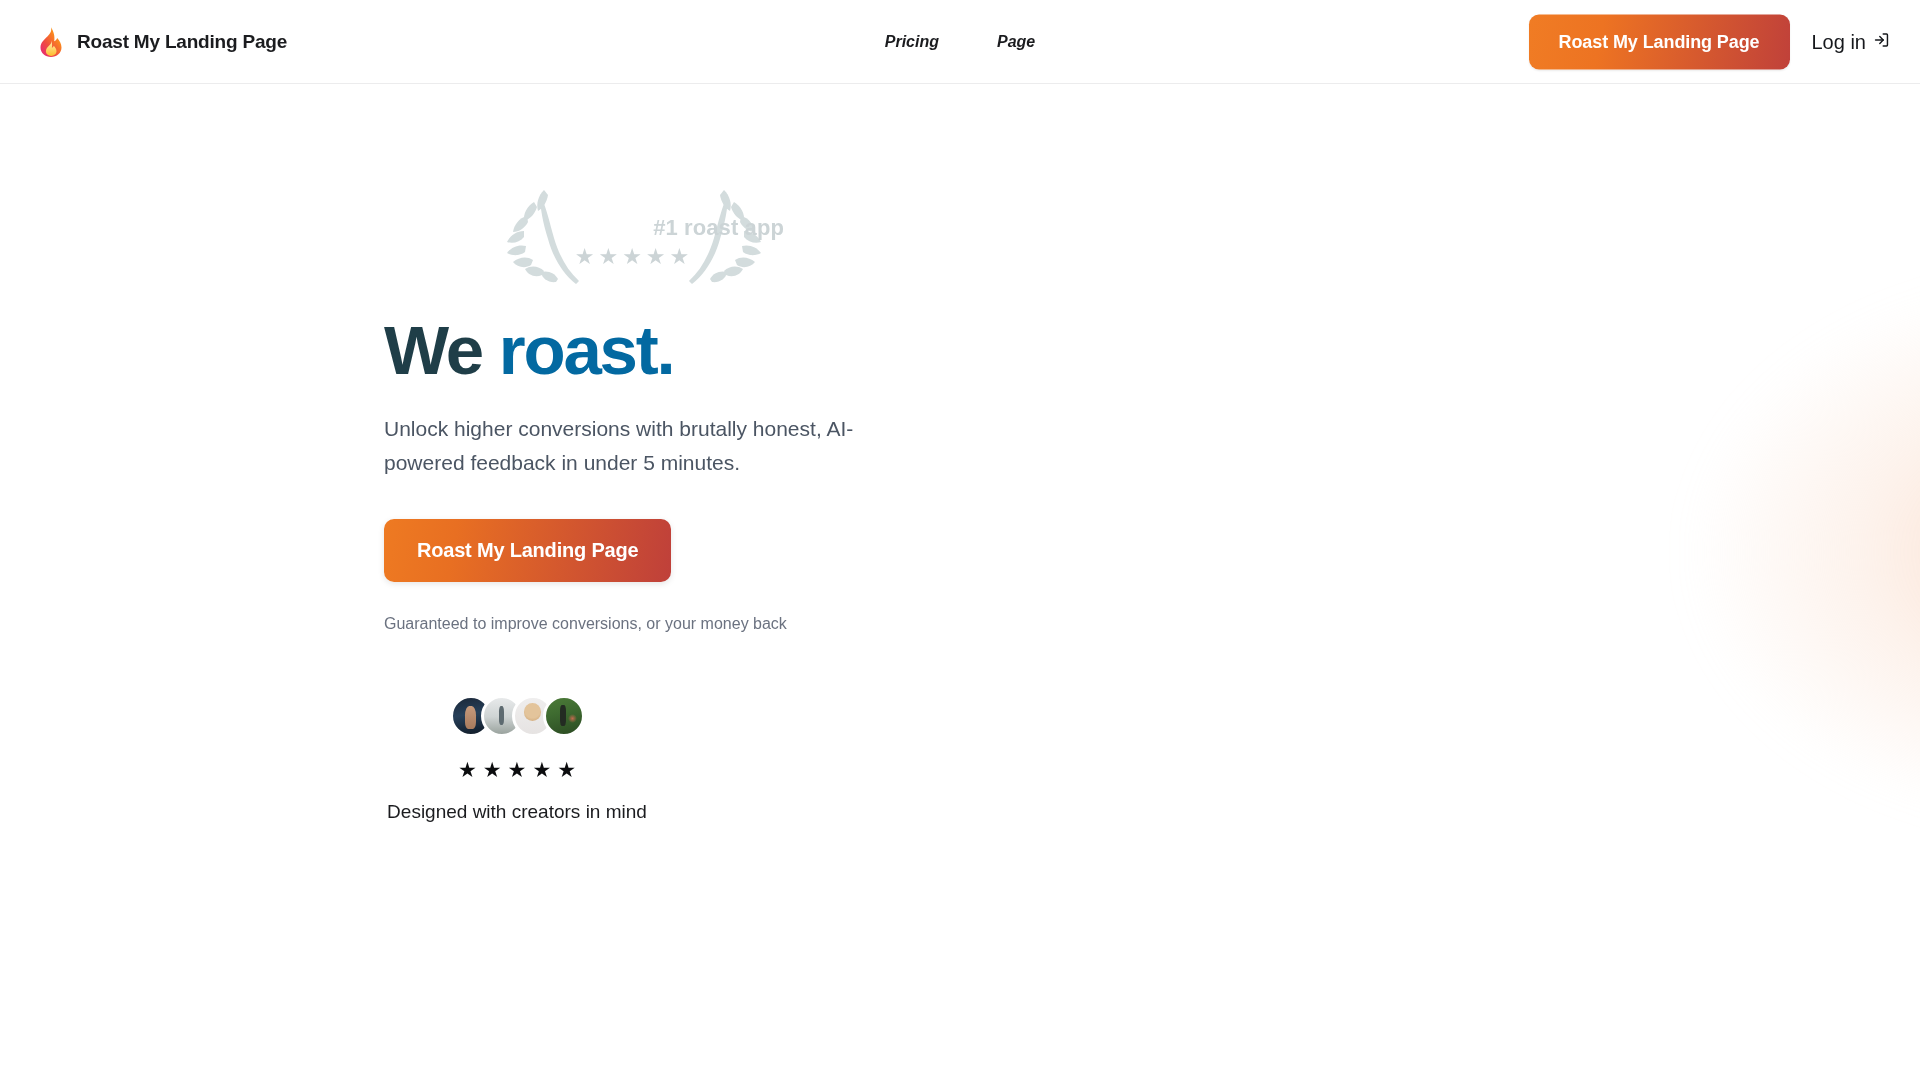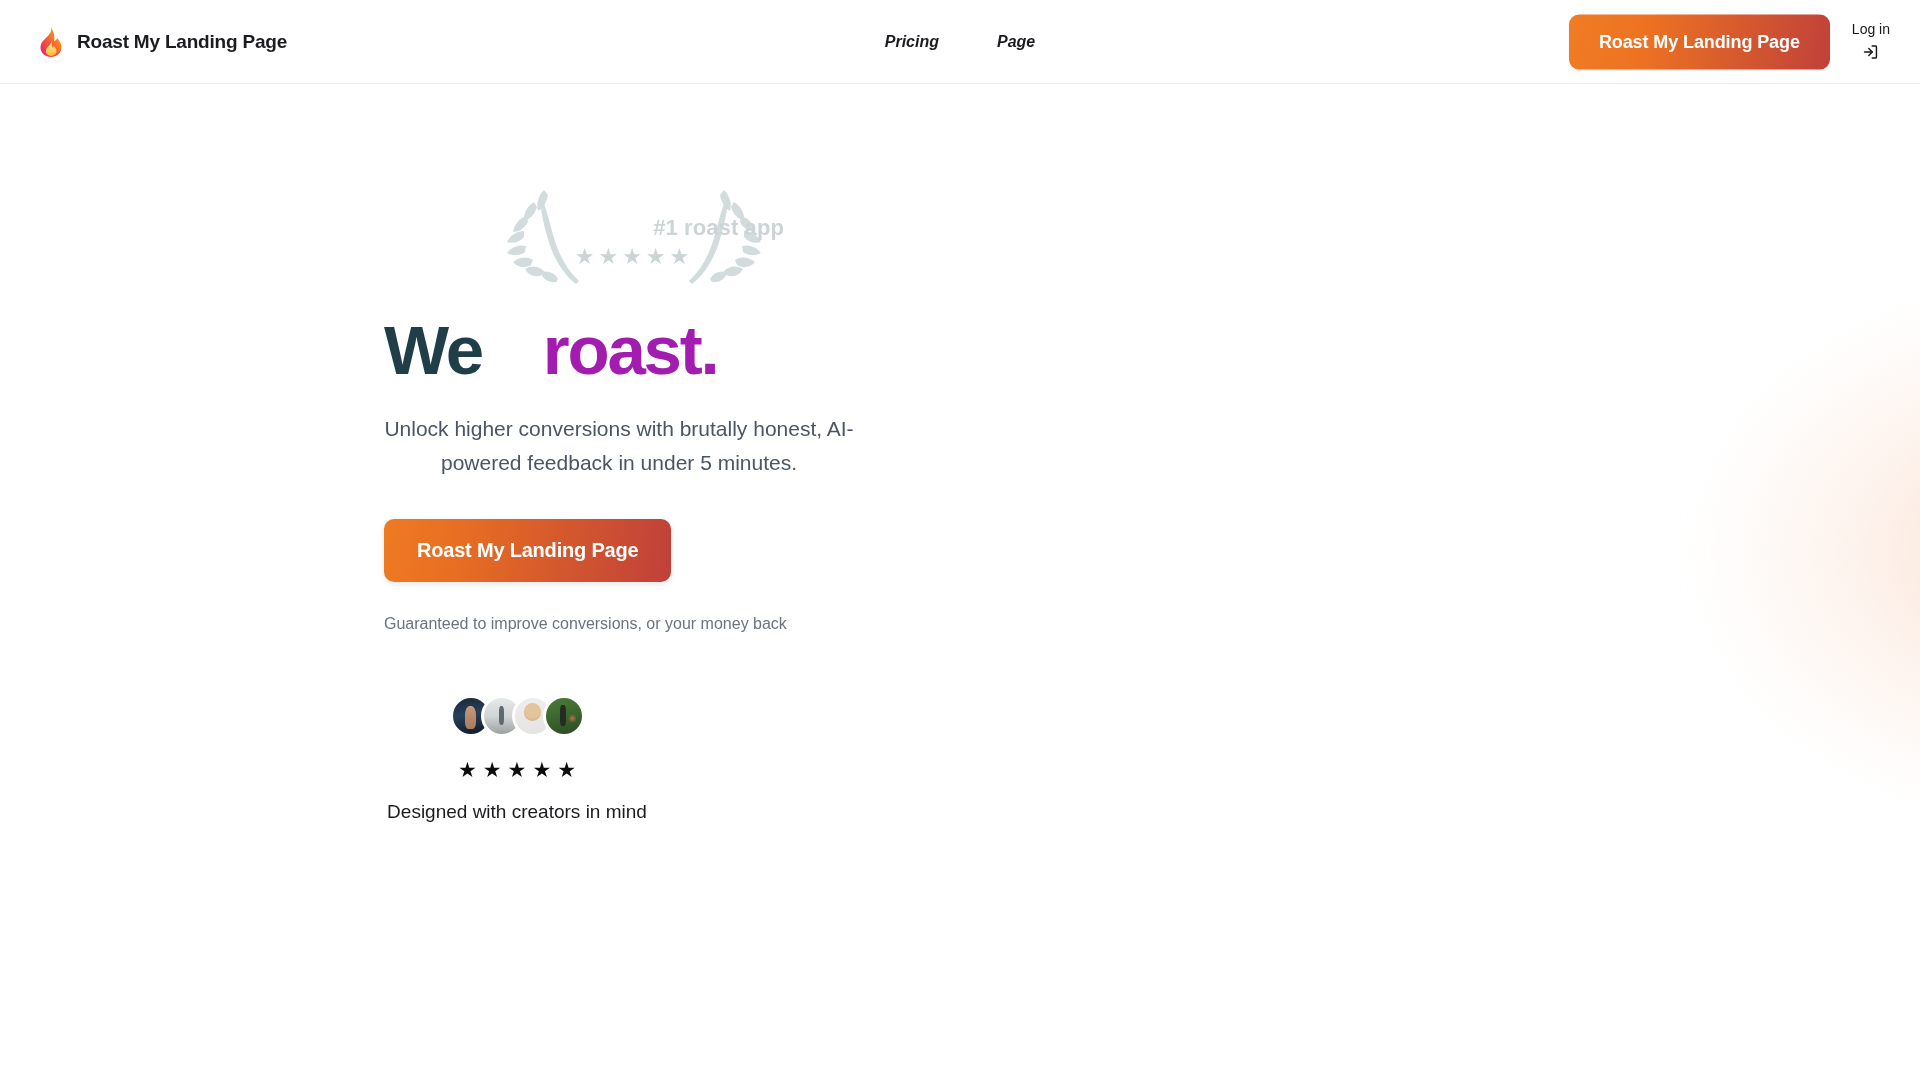--- a/index.html
+++ b/index.html
@@ -48,22 +48,22 @@
   .cta-nav {
     background: linear-gradient(100deg, #f07c24 0%, #ed7322 28%, #c0413a 100%);
     color: #fff; border: none; border-radius: 10px;
     padding: 17px 30px; font-size: 18px; font-weight: bold;
     letter-spacing: -0.1px; white-space: nowrap; cursor: pointer;
     font-family: "Liberation Sans", sans-serif;
     box-shadow: 0 1px 2px rgba(0,0,0,.08);
   }
   .login-link {
     display: flex; align-items: center; gap: 7px;
-    font-size: 14px; color: #16181c; text-decoration: none;
-    white-space: nowrap; cursor: pointer; padding-right: 6px; flex-direction: column;
+    font-size: 20px; color: #16181c; text-decoration: none;
+    white-space: nowrap; cursor: pointer; padding-right: 6px;
   }
 
   
   .hero {
     position: relative;
     width: 100%;
     height: 996px;
     display: flex;
     padding-top: 8px;
   }
@@ -90,30 +90,30 @@
     position: absolute; top: 62px; left: 0; width: 300px;
     text-align: center;
     font-size: 22px; color: #ccd4d6; letter-spacing: 4px;
   }
 
   h1.headline {
     font-size: 69px; line-height: 1.02; font-weight: bold;
     color: #1f3e48; letter-spacing: -2.2px;
     margin-bottom: 26px; position: relative;
   }
-  h1.headline .red { color: #a21caf; margin-left: 44px; }
+  h1.headline .red { color: #0369a1; }
   .profit-wrap { position: relative; display: inline-block; }
   .underline-stroke {
     position: absolute; left: -3px; bottom: -14px;
     width: 192px; height: 17px; pointer-events: none;
   }
 
   .subhead {
     font-size: 21px; line-height: 1.58; color: #4b5563;
-    max-width: 470px; margin-bottom: 40px; font-weight: normal; text-align: center;
+    max-width: 470px; margin-bottom: 40px; font-weight: normal;
   }
   .cta-hero {
     background: linear-gradient(100deg, #ee7a22 0%, #e86f22 25%, #bf403a 100%);
     color: #fff; border: none; border-radius: 10px;
     padding: 20px 33px; font-size: 20px; font-weight: bold;
     letter-spacing: -0.2px; cursor: pointer; display: inline-block;
     font-family: "Liberation Sans", sans-serif;
     box-shadow: 0 2px 6px rgba(0,0,0,.10);
   }
   .guarantee {

